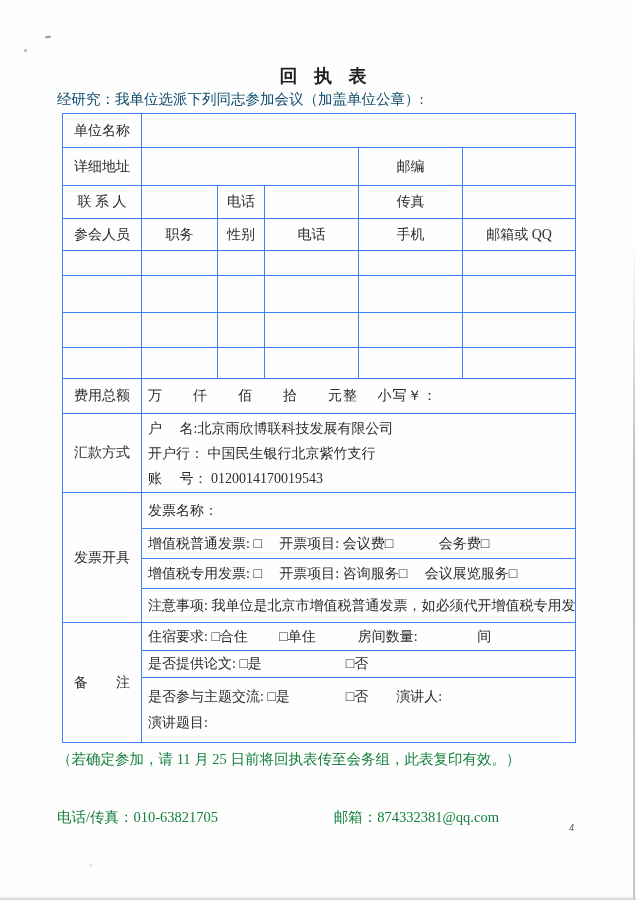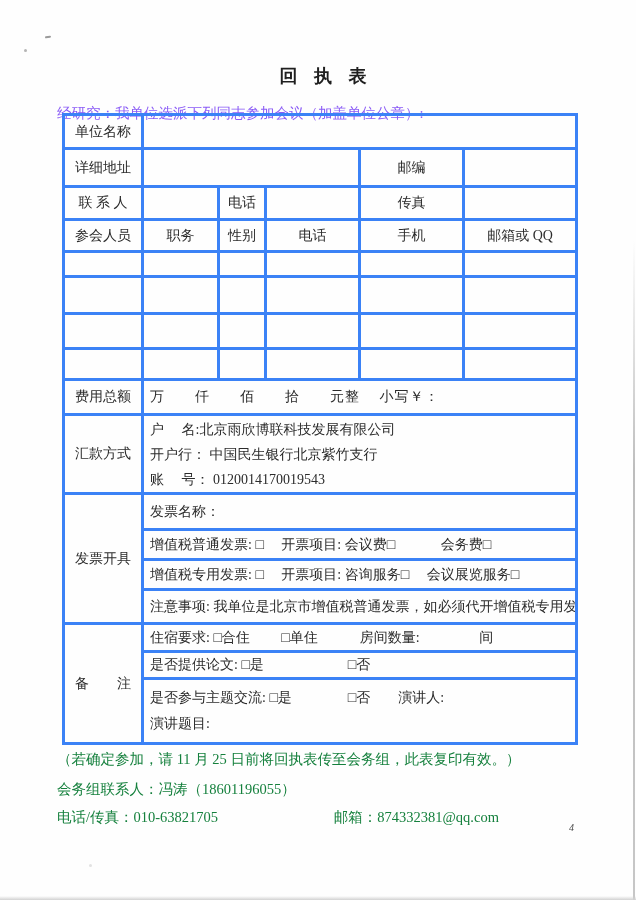--- a/index.html
+++ b/index.html
@@ -20,37 +20,37 @@
     position: absolute;
     top: 64px; left: 8px; width: 636px;
     text-align: center;
     font-size: 18px;
     font-weight: bold;
     letter-spacing: 6px;
     color: #1f1f1f;
   }
   .intro-line {
     position: absolute;
-    top: 104px; left: 57px;
+    top: 90px; left: 57px;
     font-size: 14.5px;
-    color: #8b5cf6;
+    color: #0c4a6e;
     white-space: nowrap;
   }
   
   table.reply {
     position: absolute;
     top: 113px; left: 62px;
     width: 513px;
     border-collapse: collapse;
     table-layout: fixed;
     font-size: 14px;
     color: #2b2b2b;
   }
   table.reply td {
-    border: 3px solid #3b82f6;
+    border: 1px solid #3b82f6;
     padding: 0 6px;
     vertical-align: middle;
     overflow: hidden;
     white-space: nowrap;
   }
   td.lbl { text-align: center; padding: 0 2px; }
   td.content { text-align: left; padding-left: 9px; }
   td.wrap { white-space: normal; line-height: 17px; padding-top: 2px; padding-bottom: 2px; }
   tr.h34 { height: 34px; } tr.h38 { height: 38px; } tr.h33 { height: 33px; }
   tr.h32 { height: 32px; } tr.h25 { height: 25px; } tr.h37 { height: 37px; }
@@ -230,20 +230,19 @@
     <tr class="h65">
       <td class="content tall-top" colspan="5">
         <div style="line-height:26px;">是否参与主题交流: □是　　　　□否　　演讲人:</div>
         <div style="line-height:26px;">演讲题目:</div>
       </td>
     </tr>
   </tbody>
     </table>
 
   <div class="footer-line fl-note">（若确定参加，请 11 月 25 日前将回执表传至会务组，此表复印有效。）</div>
-  <div class="footer-line fl-contact">会务组联系人：冯涛（18601196055）</div>
   <div class="footer-line fl-phone">
     <span>电话/传真：010-63821705</span>
     <span class="email-span">邮箱：874332381@qq.com</span>
   </div>
   <div class="page-num">4</div>
 
 </div>
 
 </body></html>

